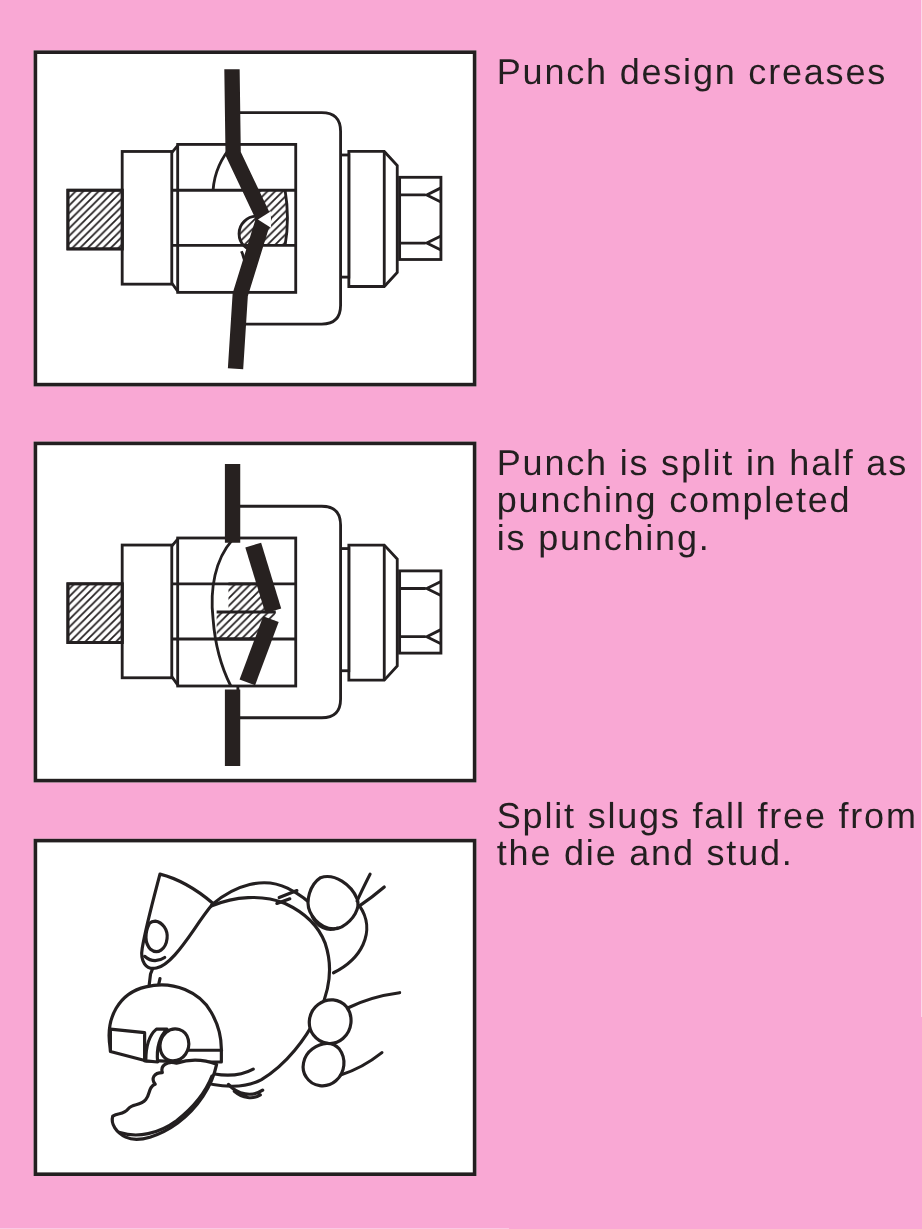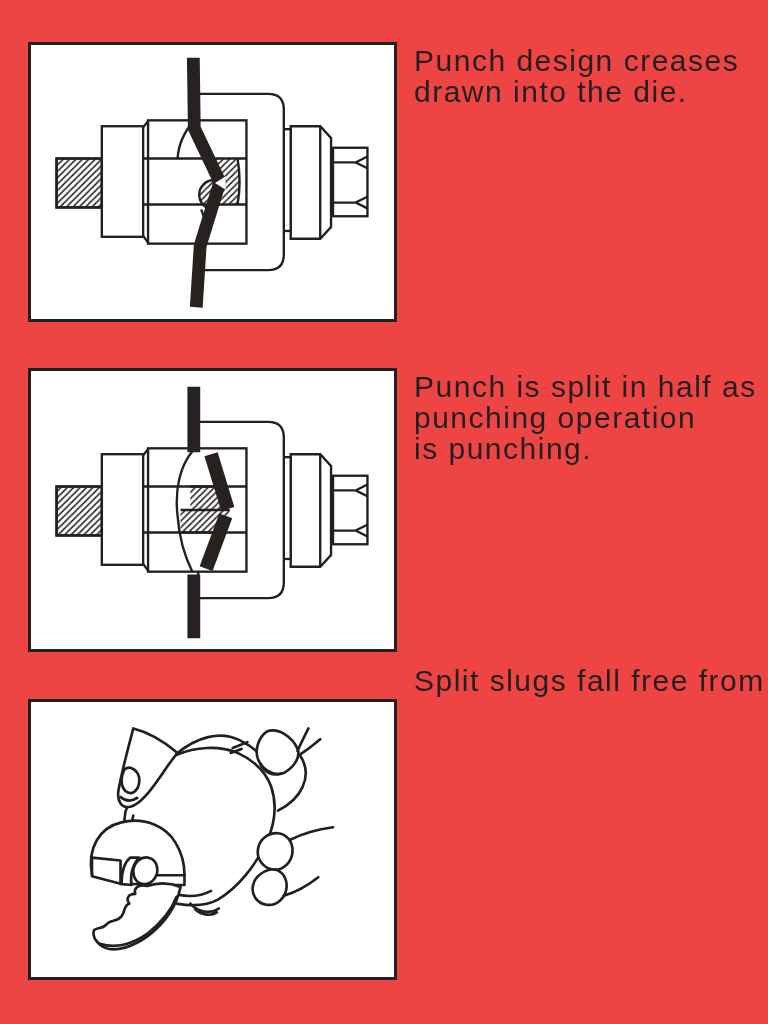--- a/index.html
+++ b/index.html
@@ -1,19 +1,19 @@
 <!DOCTYPE html>
 <html><head>
 <meta charset="utf-8">
 <style>
   html,body{margin:0;padding:0;background:#ffffff;}
   .page{
     position:relative;
     width:768px;height:1024px;
-    background:#ef4444;
+    background:#f9a8d4;
     font-family:"Liberation Sans",sans-serif;
     overflow:hidden;
   }
   .panel{
     position:absolute;
     left:28px;
     width:369px;
     box-sizing:border-box;
     border:3px solid #231f20;
     background:#ffffff;
@@ -161,26 +161,26 @@
           <path d="M262,140 C268,148 267,160 259,167 C251,174 240,172 234,164 C228,156 230,144 238,138 C246,132 256,133 262,140 Z" fill="#ffffff"></path>
           <path d="M256,176 C262,184 261,196 253,203 C245,210 233,208 228,200 C223,193 225,182 233,176 C241,170 250,169 256,176 Z" fill="#ffffff"></path>
           <path d="M257,198 C270,194 282,187 292,179"></path>
         </g>
       </g>
     </svg>
   </div>
 
   <div class="caption" id="caption-1">
     <div class="line">Punch design creases</div>
-    <div class="line">drawn into the die.</div>
   </div>
 
   <div class="caption" id="caption-2">
     <div class="line">Punch is split in half as</div>
-    <div class="line">punching operation</div>
+    <div class="line">punching completed</div>
     <div class="line">is punching.</div>
   </div>
 
   <div class="caption" id="caption-3">
     <div class="line">Split slugs fall free from</div>
+    <div class="line">the die and stud.</div>
   </div>
 
 </div>
 
 </body></html>

